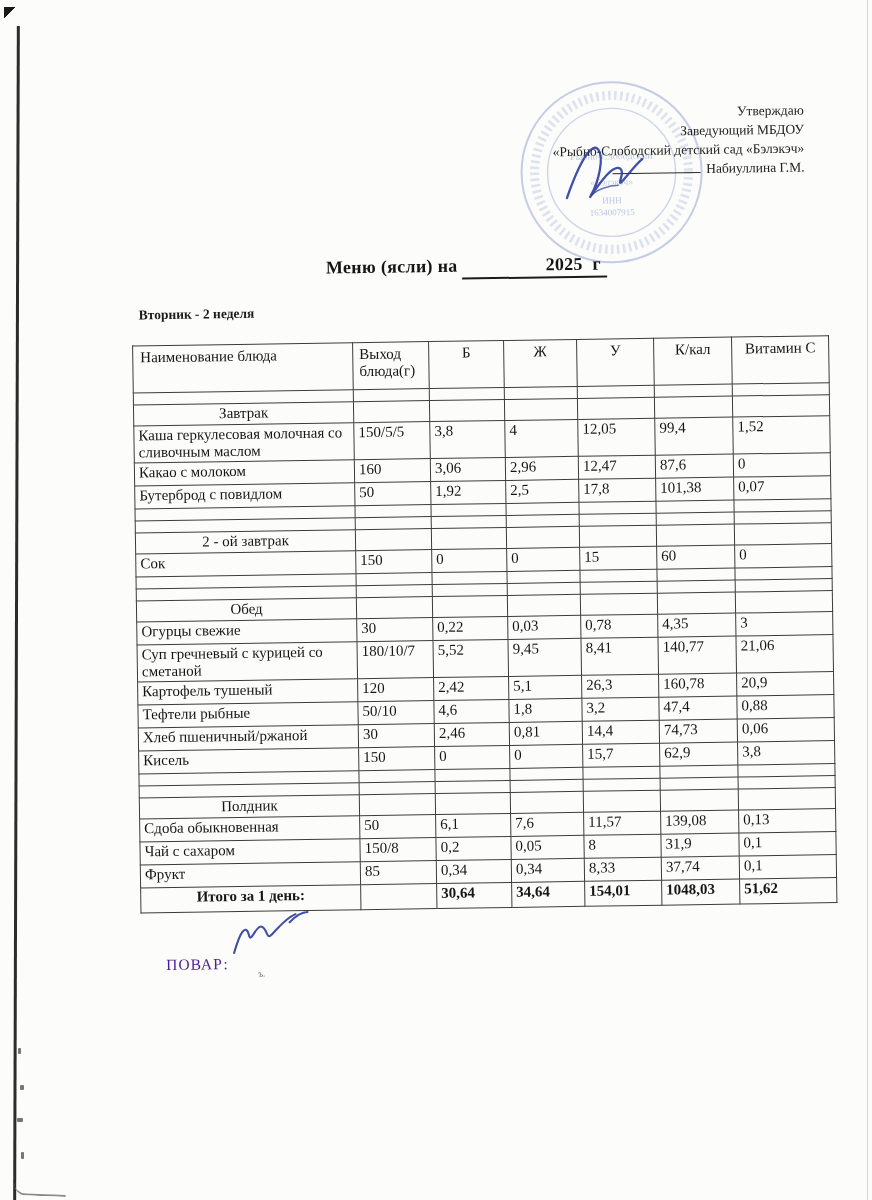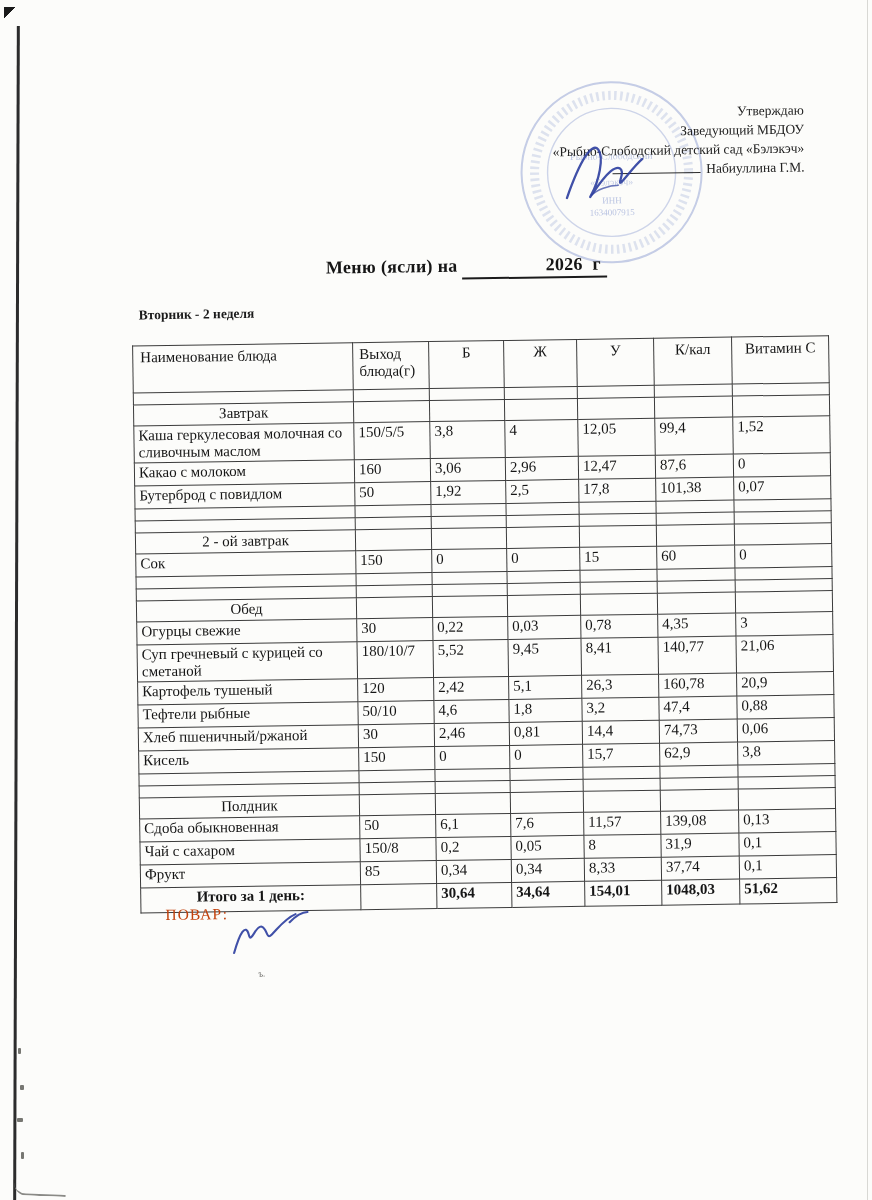--- a/index.html
+++ b/index.html
@@ -46,21 +46,21 @@
   table.menu th.h-out{text-align:left;padding-left:6px;}
   tr.row-spacer td{height:11px;padding:0;}
   tr.row-section td{height:18px;}
   tr.row-item td{height:20px;}
   tr.row-total td{height:22px;font-weight:bold;}
   td.cell-name{text-align:left;padding-left:6px;}
   td.cell-section{text-align:center;font-weight:bold;}
   td.cell-portion{font-weight:bold;padding-left:6px;}
 
   
-  .cook{position:absolute;left:160px;top:902px;font-size:15.5px;letter-spacing:1px;color:#c2410c;}
+  .cook{position:absolute;left:160px;top:952px;font-size:15.5px;letter-spacing:1px;color:#4c1d95;}
   .signature-cook{position:absolute;left:222px;top:906px;width:100px;height:58px;}
   .cook-speck{position:absolute;left:252px;top:966px;font-size:9px;color:#6a6a66;}
 </style>
 </head>
 <body>
 
 <div class="page">
   <div class="scan-left-line"></div>
   <div class="scan-corner-mark"></div>
   <div class="scan-right-line"></div>
@@ -91,21 +91,21 @@
       </div>
     </div>
 
     <svg class="signature-main" viewBox="0 0 110 68">
       <path d="M6 58 C 20 20, 32 2, 38 10 C 44 18, 38 42, 30 56 C 26 63, 40 40, 50 32
                C 58 26, 64 28, 60 40 C 56 52, 70 30, 82 20" fill="none" stroke="#2b3d9e" stroke-width="2.3" stroke-linecap="round" opacity="0.9"></path>
       <path d="M30 56 C 36 50, 48 46, 58 46" fill="none" stroke="#2b3d9e" stroke-width="1.6" opacity="0.7"></path>
     </svg>
 
     <div class="title">
-      <span>Меню (ясли) на</span><span class="uline"><span>2026</span>&nbsp;&nbsp;<span>г</span></span>
+      <span>Меню (ясли) на</span><span class="uline"><span>2025</span>&nbsp;&nbsp;<span>г</span></span>
     </div>
 
     <div class="week">Вторник  - 2 неделя</div>
 
     <table class="menu">
       <colgroup>
         <col style="width:220px">
           <col style="width:76px">
           <col style="width:75px">
         <col style="width:73px">

